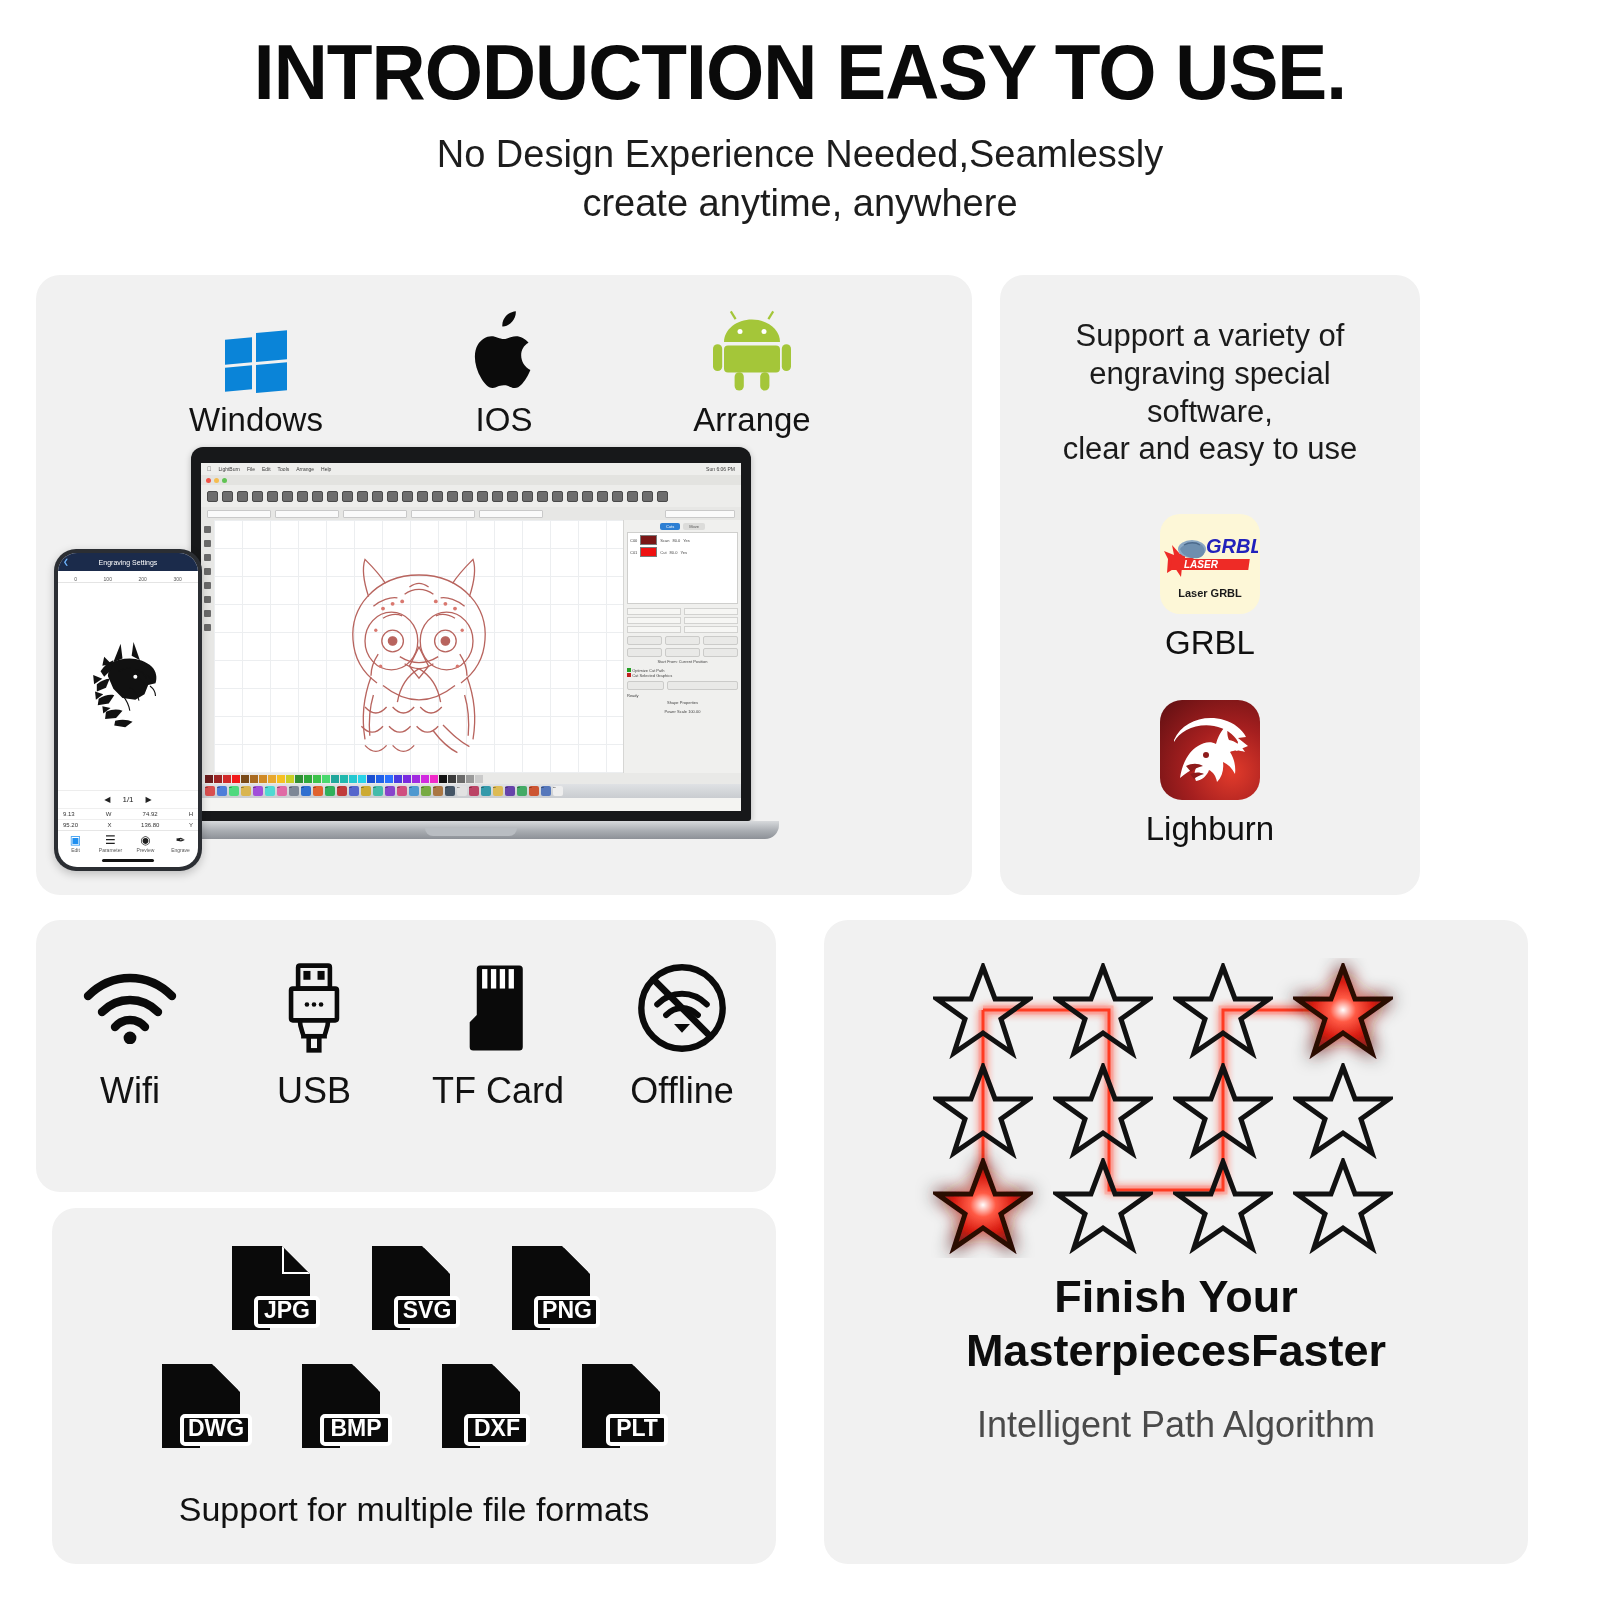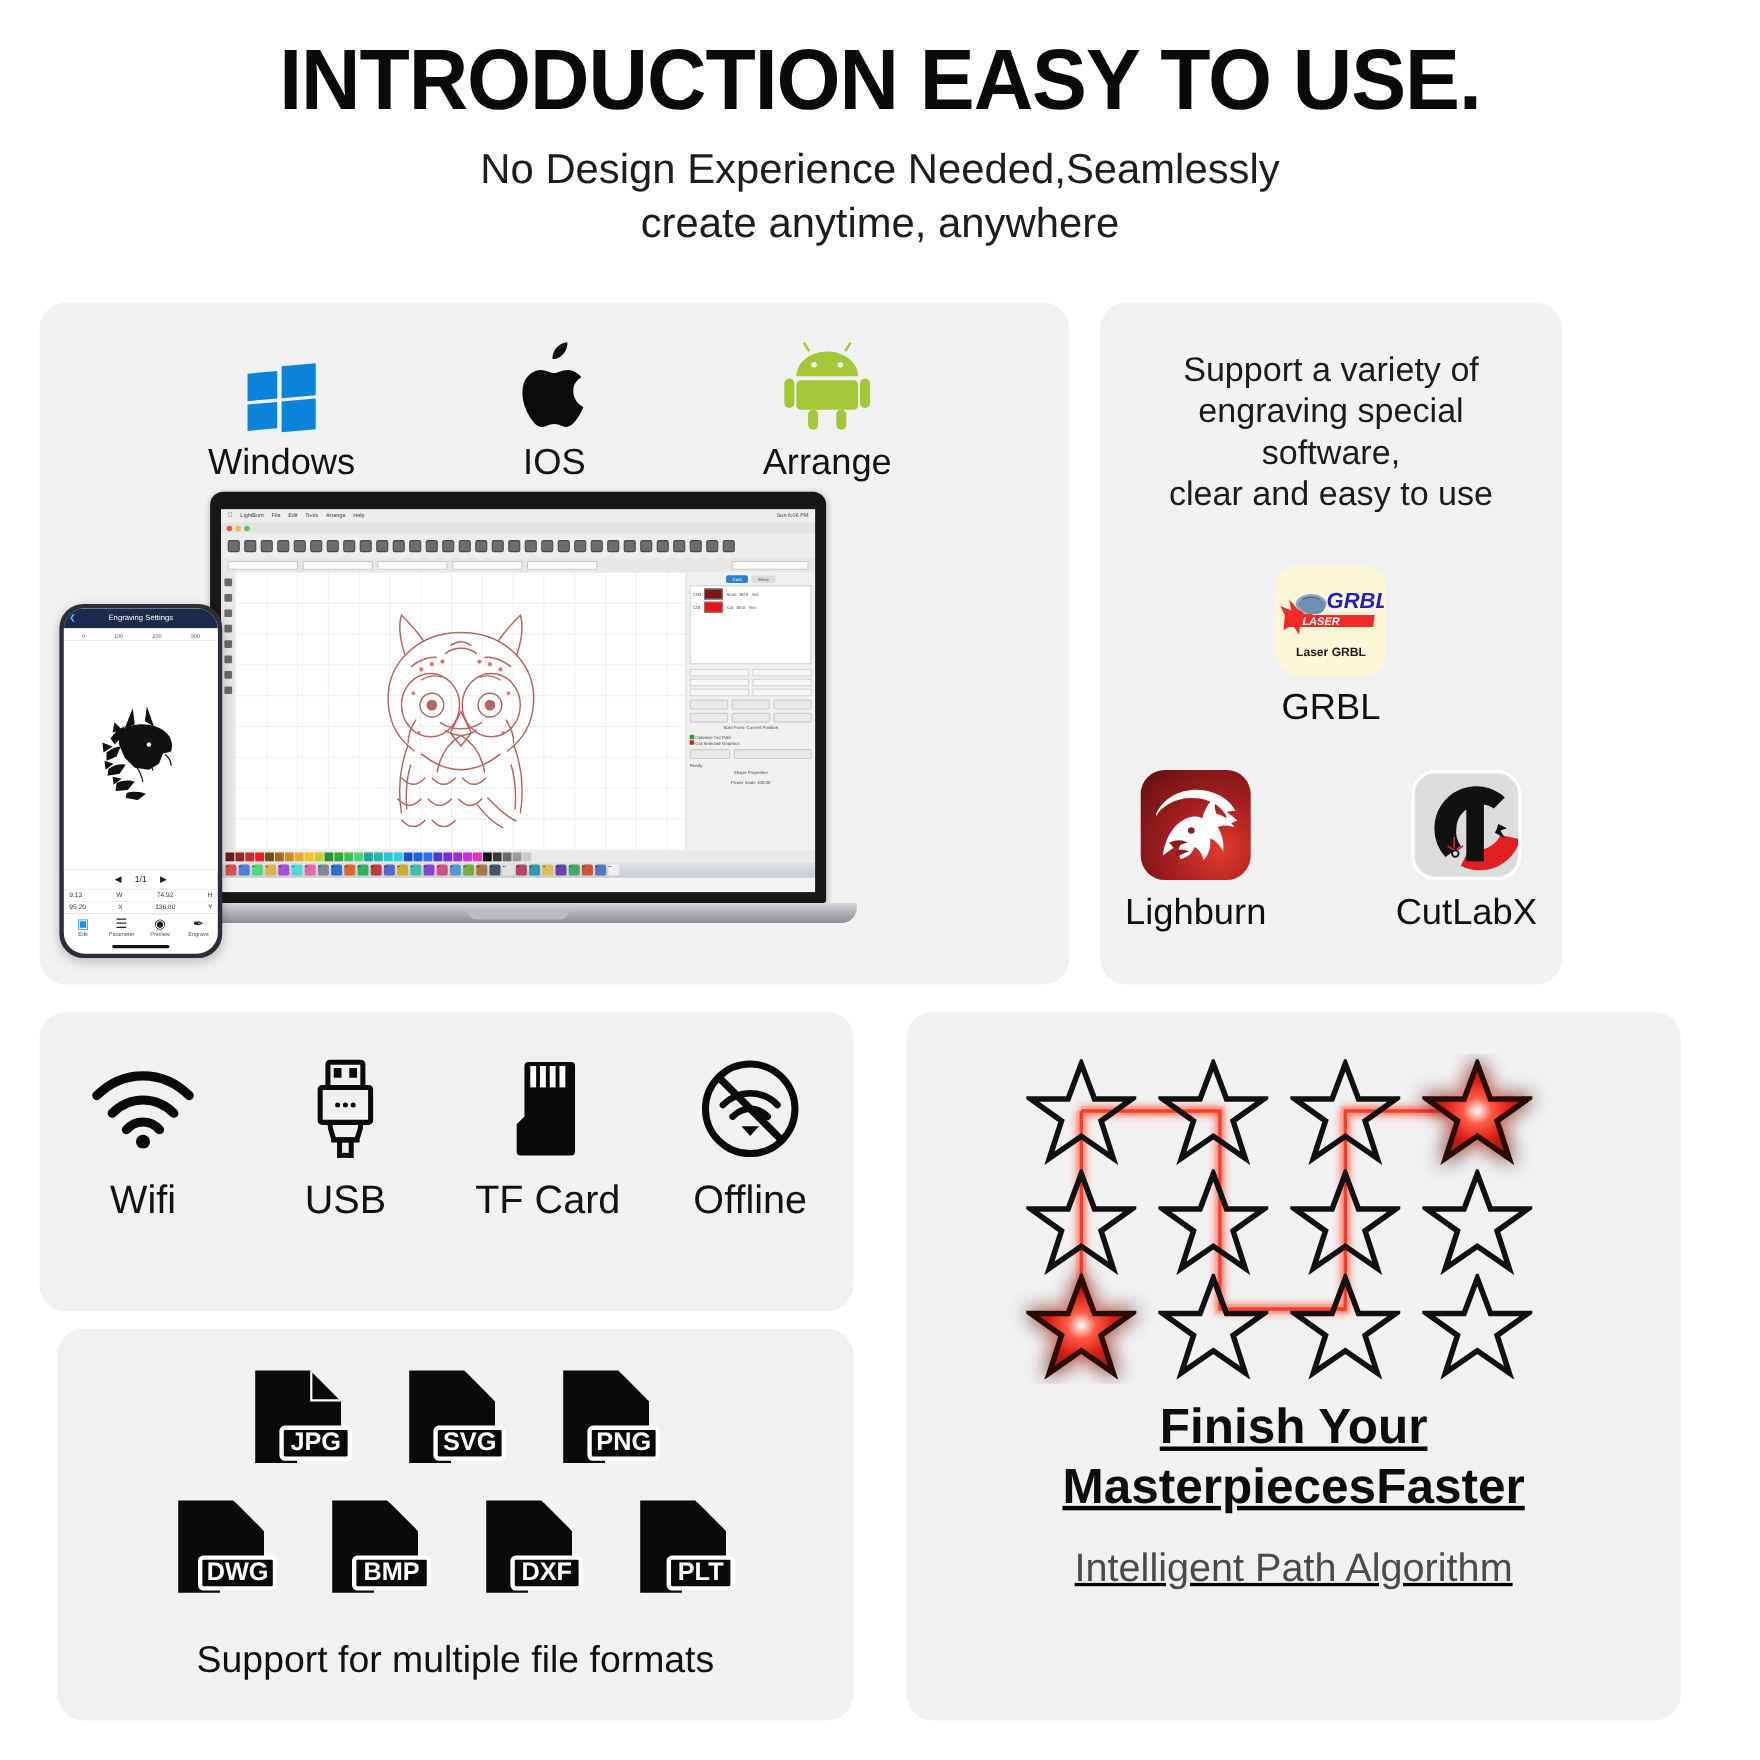--- a/index.html
+++ b/index.html
@@ -150,21 +150,21 @@
 
   
   .fmt-grid{ padding-top:34px; }
   .fmt-row{ display:flex; justify-content:center; gap:44px; }
   .fmt-row.r2{ margin-top:14px; }
   .fmt-icon{ width:96px; height:104px; position:relative; }
   .fmt-label{ font-size:34px; color:#111; text-align:center; margin-top:26px;}
 
   
   .stars-wrap{ position:relative; width:100%; height:332px; padding:38px 0 0;}
-  .stars-text{ text-align:center; margin-top:18px;text-decoration:underline;}
+  .stars-text{ text-align:center; margin-top:18px;}
   .stars-title{ font-size:45px; font-weight:bold; color:#0d0d0d; line-height:1.2;}
   .stars-sub{ font-size:36px; color:#4a4a4a; margin-top:26px;}
 </style>
 </head>
 <body>
 
 <div class="page">
 
   <div class="header">
     <div class="title">INTRODUCTION EASY TO USE.</div>
@@ -601,35 +601,20 @@
         <div class="app-icon lightburn-icon">
           <svg width="100" height="100" viewBox="0 0 100 100" aria-hidden="true">
             <path d="M14 40C22 22 44 14 64 20c10 3 18 9 22 17l-8 1 10 8-12 5 2-9c-4-8-13-14-24-16-18-3-34 5-40 16z" fill="#ffffff"></path>
             <path d="M20 78c2-14 8-26 18-32 6-4 13-5 18-2 3-11 8-17 12-19-1 6-1 11 1 15 6 1 12 5 16 12-6-2-11-2-15 0 4 6 6 14 5 22-3-6-7-10-12-12 1 8-1 15-6 20-1-6-4-10-8-12-2 6-7 10-13 11-2-5-2-9 0-13-6 2-11 6-16 10z" fill="#ffffff"></path>
             <path d="M26 66c6-3 12-3 17 0-5 1-9 3-12 6zM30 74c5-2 10-2 14 0-4 1-8 3-10 5z" fill="#8e1b1b"></path>
             <circle cx="46" cy="55" r="3" fill="#8e1b1b"></circle>
           </svg>
         </div>
         <div class="app-label">Lighburn</div>
       </div>
-      <div class="app-item">
-        <div class="app-icon cutlab-icon">
-          <svg width="100" height="100" viewBox="0 0 100 100" aria-hidden="true">
-            <path d="M82 22A38 38 0 0 0 18 50a38 38 0 0 0 10 26l14-10A22 22 0 0 1 38 50a22 22 0 0 1 34-18z" fill="#111111"></path>
-            <path d="M96 60a38 38 0 0 1-54 24l8-16a22 22 0 0 0 28-12z" fill="#e02020"></path>
-            <rect x="47" y="28" width="16" height="52" fill="#111111"></rect>
-            <path d="M76 46l8 4-6 2 4 7-9-5 2-4z" fill="#111111"></path>
-            <g stroke="#e02020" stroke-width="1.6">
-              <path d="M36 58v10M30 66l6 4M44 66l-6 4"></path>
-            </g>
-            <circle cx="37" cy="73" r="3" fill="none" stroke="#111" stroke-width="1.6"></circle>
-          </svg>
-        </div>
-        <div class="app-label">CutLabX</div>
-      </div>
     </div>
   </div>
 
   <div class="panel" id="panel-connect">
     <div class="conn-row">
 
       <div class="conn-item">
         <div class="conn-glyph">
           <svg width="96" height="72" viewBox="0 0 48 36" aria-hidden="true">
             <g fill="none" stroke="#0a0a0a" stroke-width="4.2" stroke-linecap="round">

